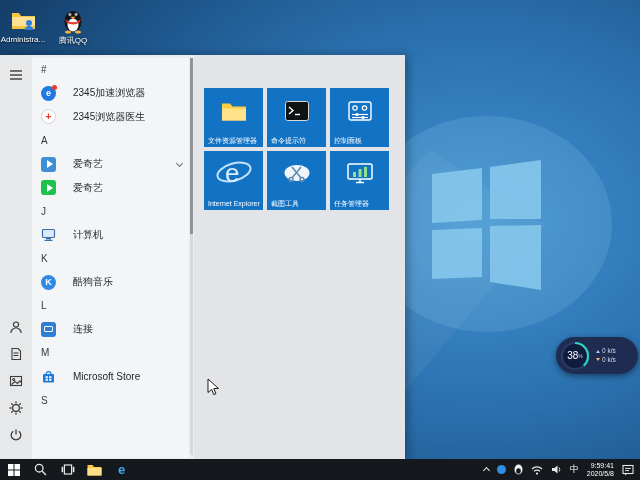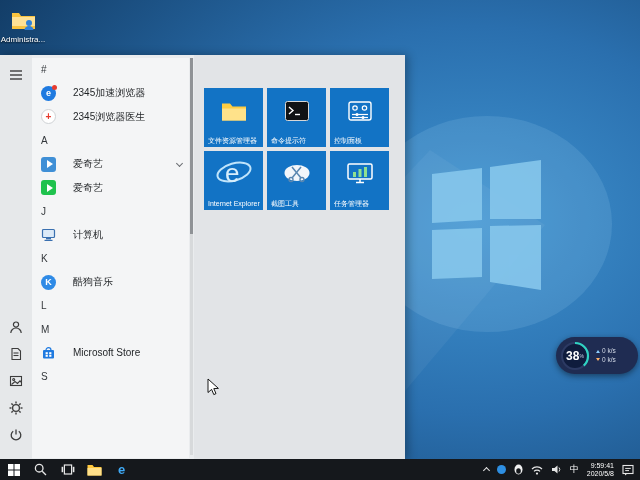--- a/index.html
+++ b/index.html
@@ -53,21 +53,21 @@
   .tile{background:#1273c5;position:relative;cursor:pointer}
   .tlabel{position:absolute;left:4px;right:2px;bottom:2px;font-size:7px;line-height:1.2;color:#fff}
   .ticon{position:absolute;left:50%;top:42%;transform:translate(-50%,-50%)}
 
   
   #netball{position:absolute;left:556px;top:337px;width:82px;height:37px;background:#1f2c52;
     border-radius:19px;display:flex;align-items:center;box-shadow:0 2px 6px rgba(0,0,0,.45);cursor:pointer}
   #ring-wrap{position:relative;width:30px;height:30px;margin-left:4px}
   #ring-text{position:absolute;left:0;top:0;width:30px;height:30px;display:flex;align-items:center;
     justify-content:center;color:#fff}
-  #ring-text .pct{font-size:12px;font-weight:bold}
+  #ring-text .pct{font-size:10px;font-weight:normal}
   #ring-text .pcts{font-size:5px;color:#cfd8ea}
   #speeds{margin-left:6px;display:flex;flex-direction:column;gap:2px}
   .spd{display:flex;align-items:center;font-size:6.5px;color:#d4dbe8;line-height:1}
   .arr-up{width:0;height:0;border-left:2.5px solid transparent;border-right:2.5px solid transparent;
     border-bottom:3.5px solid #8fd0ff;margin-right:2px}
   .arr-down{width:0;height:0;border-left:2.5px solid transparent;border-right:2.5px solid transparent;
     border-top:3.5px solid #ffb36b;margin-right:2px}
 
   
   #taskbar{position:absolute;left:0;bottom:0;width:640px;height:21px;background:#15181c;
@@ -111,20 +111,37 @@
       <svg width="27" height="28" viewBox="0 0 27 28">
         <path d="M2 7 h7 l2 3 h14 v13 H2 z" fill="#f9c440"></path>
         <path d="M2 11 h23 v9 H2 z" fill="#fde196"></path>
         <circle cx="19" cy="17" r="3" fill="#2f81d8"></circle>
         <path d="M14.5 24 a4.5 4 0 0 1 9 0 z" fill="#2f81d8"></path>
       </svg>
     </div>
     <div class="desk-label">Administra...</div>
   </div>
 
+  <div class="desk-icon" style="left:50px;top:6px">
+    <div class="ibox">
+      <svg width="26" height="28" viewBox="0 0 26 28">
+        <ellipse cx="13" cy="15.5" rx="8.5" ry="10.5" fill="#131417"></ellipse>
+        <ellipse cx="13" cy="19" rx="5.5" ry="6.5" fill="#ffffff"></ellipse>
+        <circle cx="10" cy="8.6" r="1.4" fill="#fff"></circle>
+          <circle cx="16" cy="8.6" r="1.4" fill="#fff"></circle>
+        <circle cx="10.2" cy="8.8" r="0.6" fill="#000"></circle>
+          <circle cx="15.8" cy="8.8" r="0.6" fill="#000"></circle>
+        <path d="M10.5 10.8 h5 l-2.5 2.2 z" fill="#f6b23c"></path>
+        <path d="M5 13.2 q8 6 16 0 l-1.6 3.2 q-6.4 4.2 -12.8 0 z" fill="#e6392e"></path>
+        <ellipse cx="8" cy="26" rx="3" ry="1.6" fill="#f6b23c"></ellipse>
+        <ellipse cx="18" cy="26" rx="3" ry="1.6" fill="#f6b23c"></ellipse>
+      </svg>
+    </div>
+    <div class="desk-label">腾讯QQ</div>
+  </div>
 
   <div id="start-menu">
 
     <div id="rail">
       <svg class="rail-btn" style="top:13px" viewBox="0 0 14 14">
         <g stroke="#3c3c3c" stroke-width="1.4">
             <line x1="1" y1="3" x2="13" y2="3"></line>
             <line x1="1" y1="7" x2="13" y2="7"></line>
             <line x1="1" y1="11" x2="13" y2="11"></line>
           </g>
@@ -229,20 +246,26 @@
         <span class="ic ic-kugou">
             <span class="kg">K</span>
           </span>
         <span class="albl">酷狗音乐</span>
       </div>
 
       <div class="row header">
           <span class="hlbl">L</span>
         </div>
 
+      <div class="row app">
+        <span class="ic ic-connect">
+            <span class="scr"></span>
+          </span>
+        <span class="albl">连接</span>
+      </div>
 
       <div class="row header">
           <span class="hlbl">M</span>
         </div>
 
       <div class="row app">
         <span class="ic">
           <svg width="15" height="15" viewBox="0 0 15 15">
               <path d="M5 5.2 a2.5 2.6 0 0 1 5 0" fill="none" stroke="#1f7ae0" stroke-width="1.2"></path>
               <rect x="2" y="5" width="11" height="8.5" rx="1" fill="#1f7ae0"></rect>

